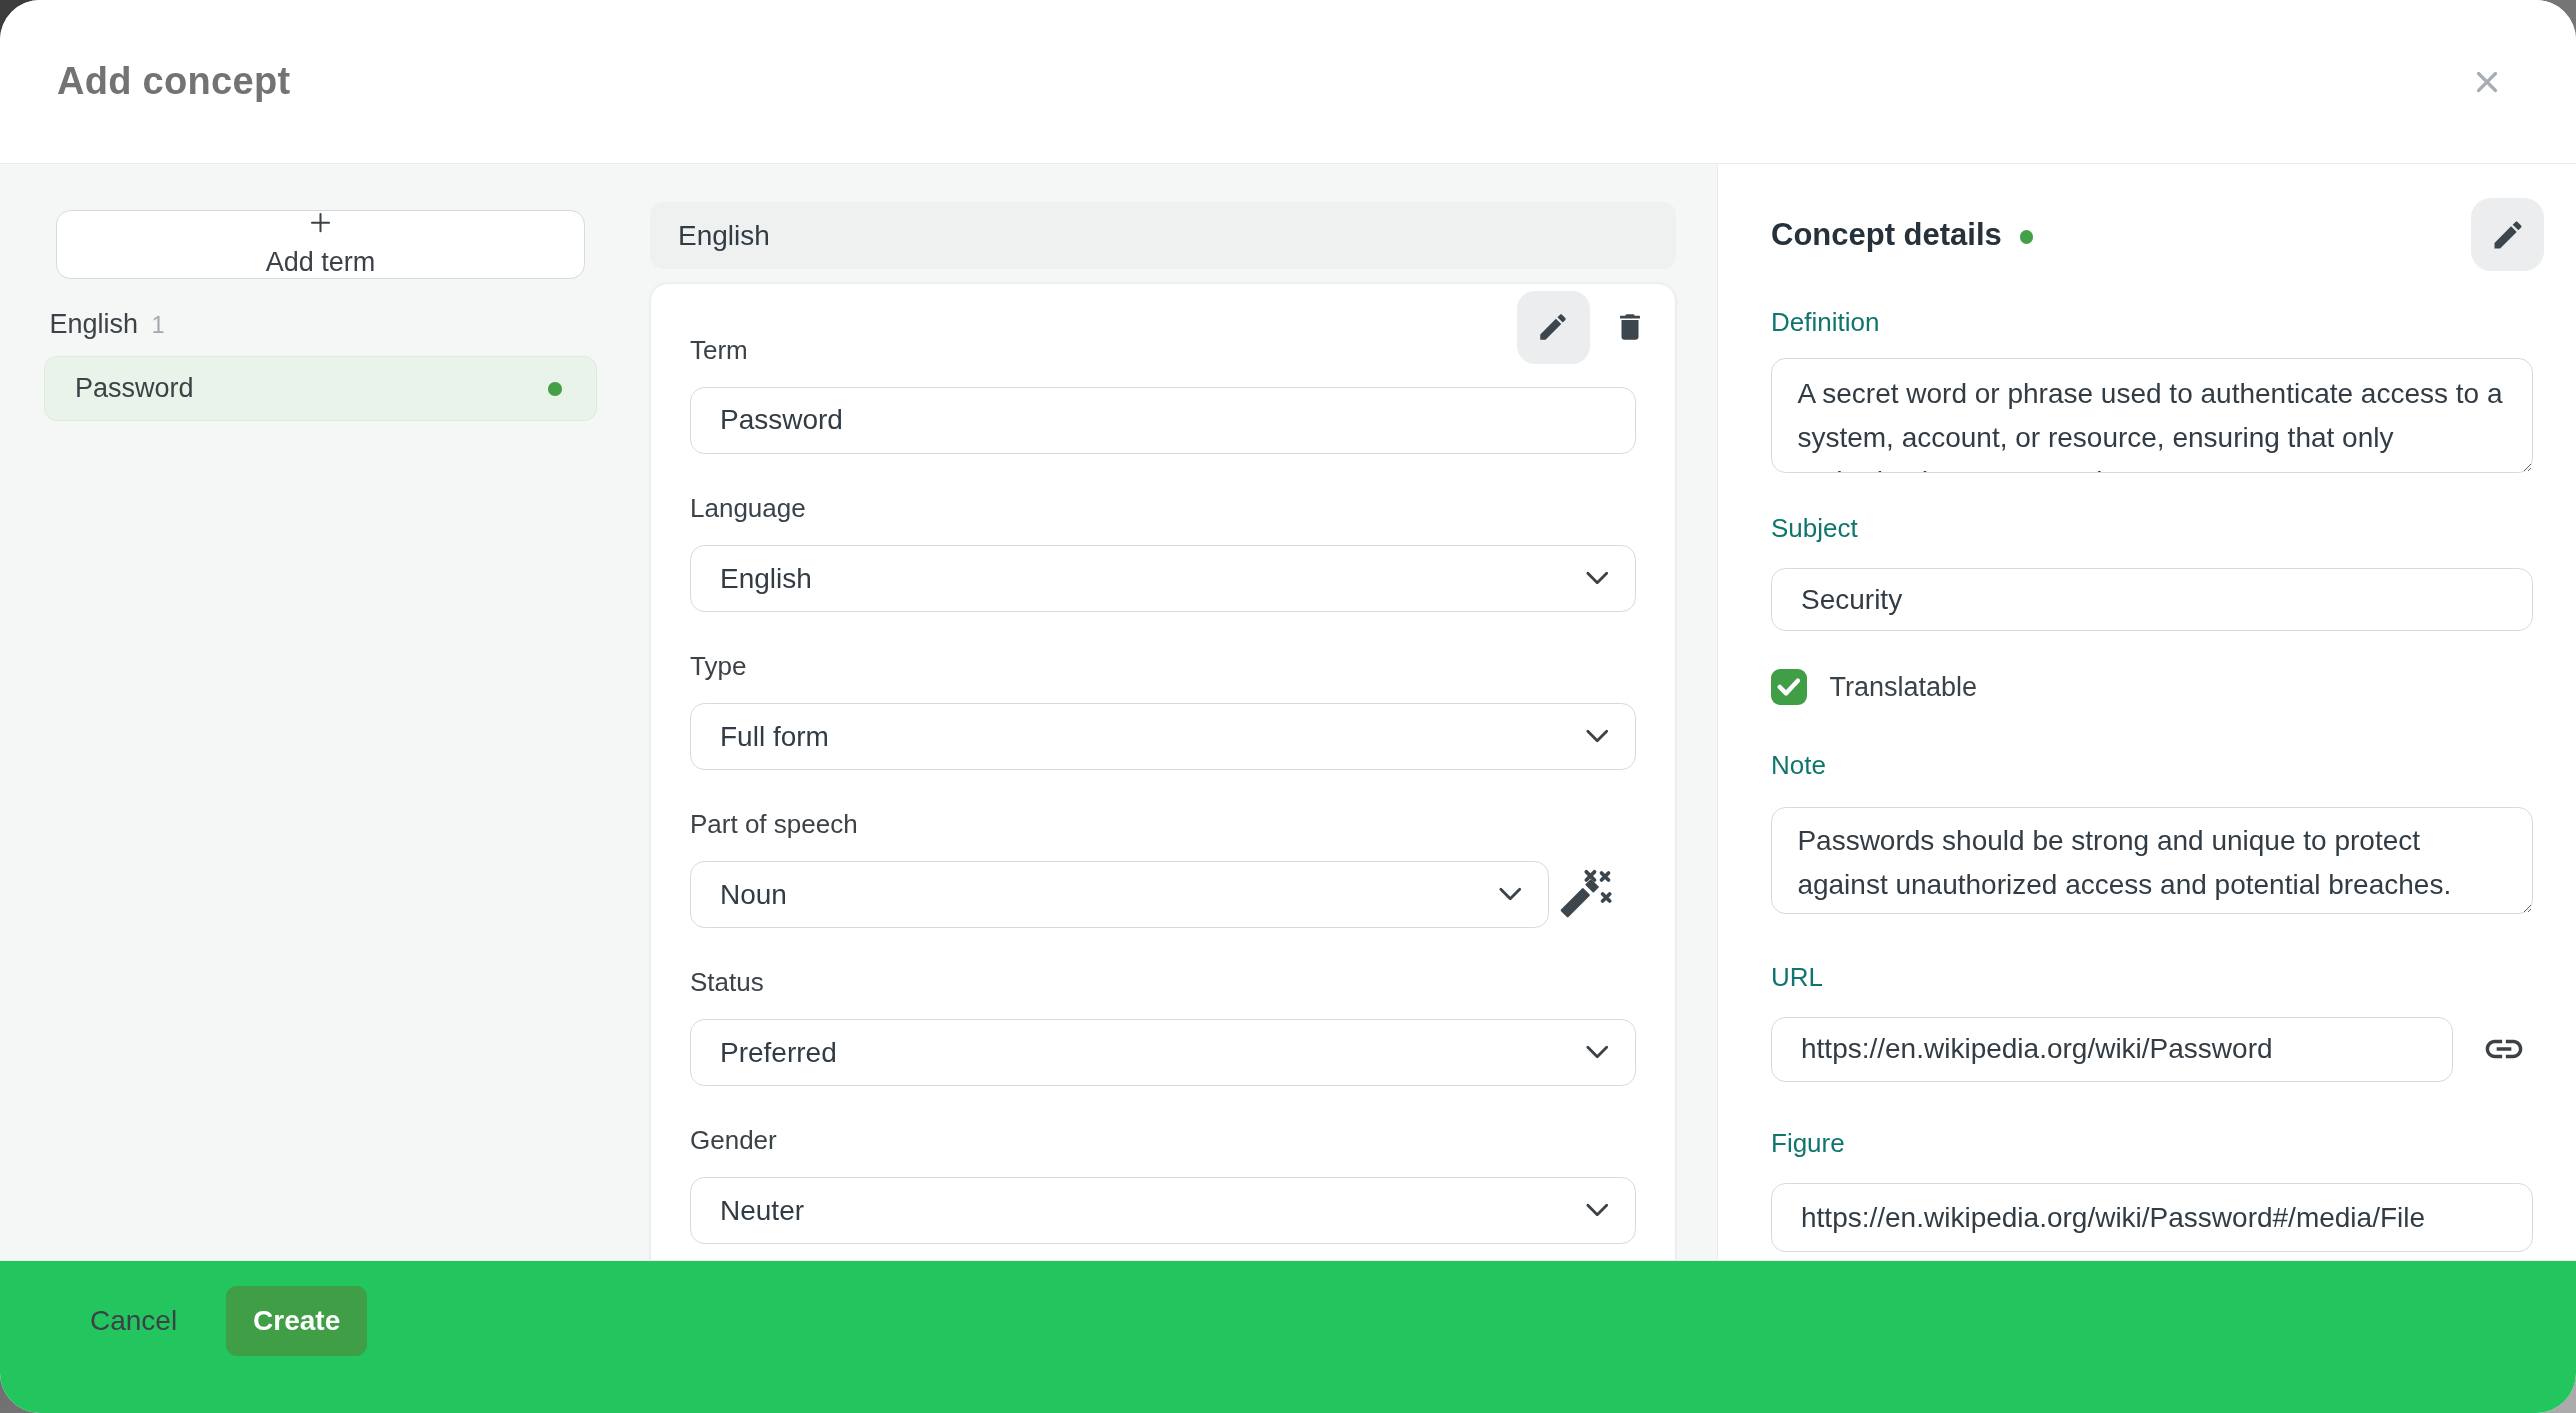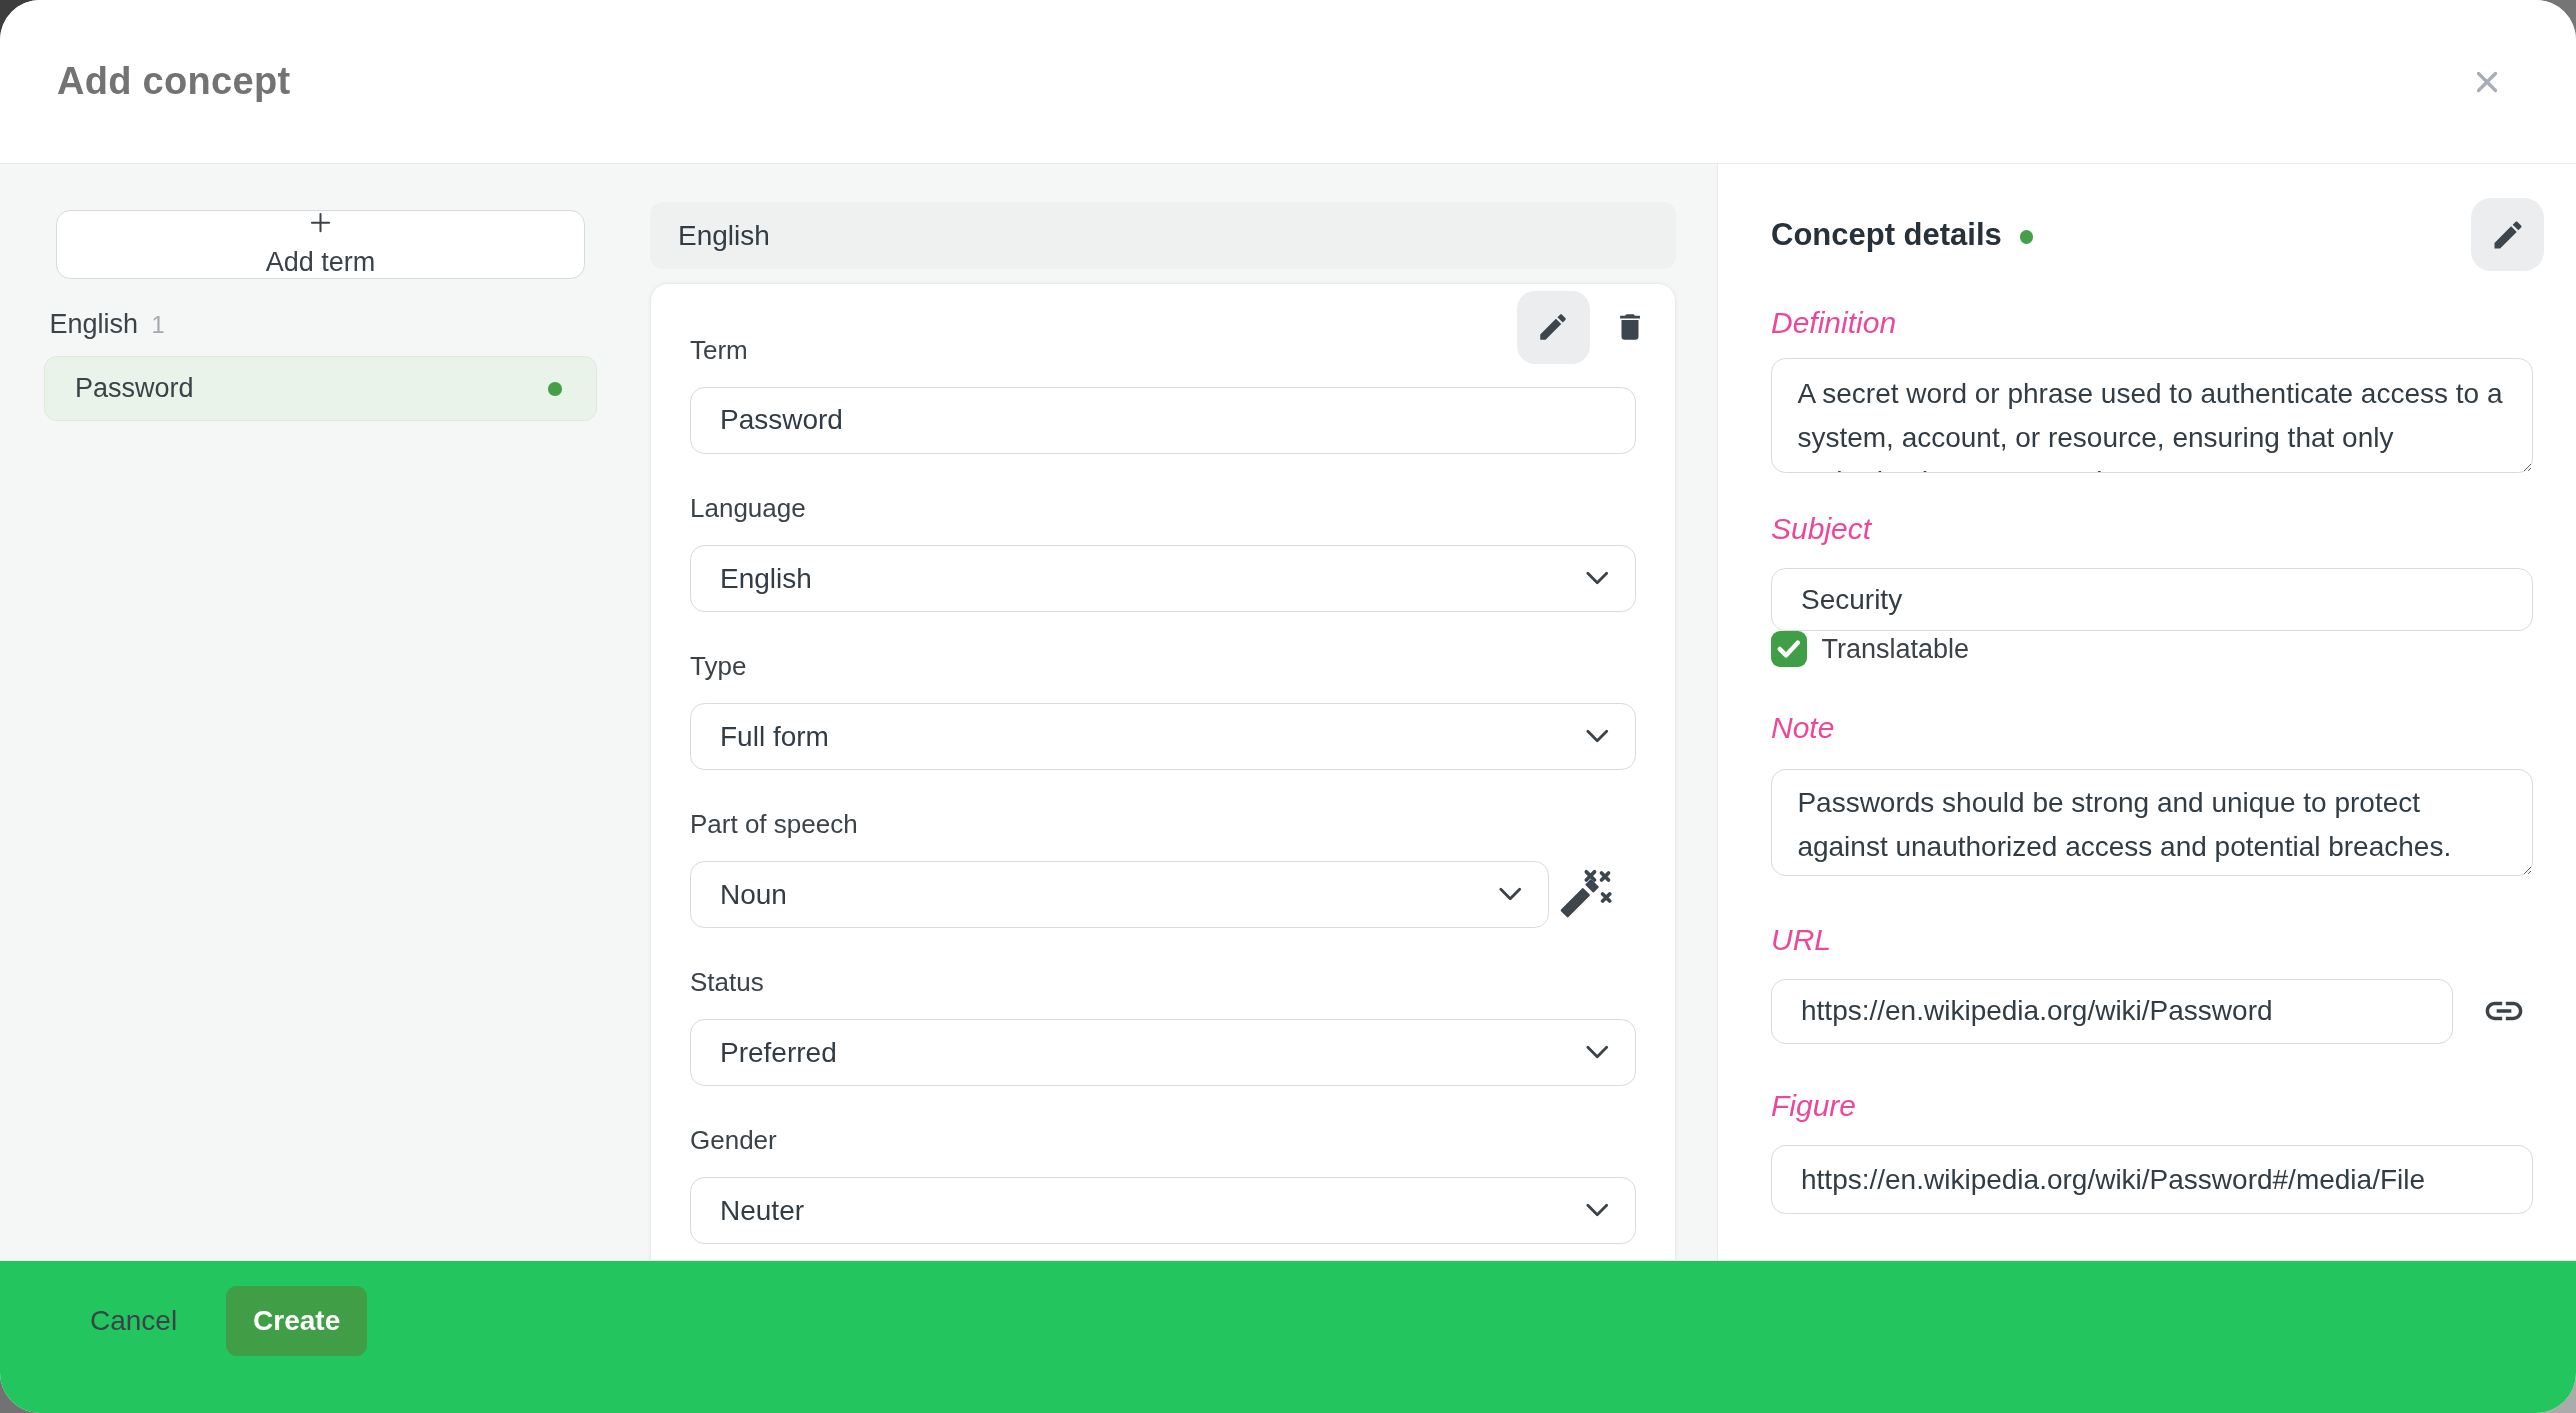--- a/index.html
+++ b/index.html
@@ -76,27 +76,27 @@
   .pos-row .select-wrap { width:calc(100% - 87px); }
   .wand-btn { width:69px; height:67px; background:none; border:none; display:flex;
     align-items:center; justify-content:center; cursor:pointer; color:#3d464d; }
   
   .details { flex:0 0 859px; width:859px; background:#fff; border-left:1.8px solid #e9ebec;
     padding:34px 43px 0 53px; position:relative; overflow:hidden; }
   .details-head { position:relative; height:73px; display:flex; align-items:center; }
   .details-title { font-size:31px; font-weight:700; color:#27313a; }
   .details-head .dot { margin-left:18px; margin-top:4.5px; }
   .details-edit { position:absolute; right:-11px; top:0; border-radius:20px; }
-  .dlabel { font-size:30px; line-height:33px; color:#ec4899; display:block;font-style:italic; }
+  .dlabel { font-size:26px; line-height:33px; color:#0f766e; display:block; }
   .lbl-definition { margin:35px 0 19px; }
   .ta { resize:vertical; overflow:hidden; padding:12.7px 25.4px; line-height:44px; }
   .def-ta { height:115px; }
   .lbl-subject { margin:36px 0 23px; }
   .subject-input { height:63px; }
-  .check-row { display:flex; align-items:center; }
+  .check-row { margin-top:38px; display:flex; align-items:center;gap:8px; }
   .checkbox { width:36px; height:36px; border-radius:9px; background:var(--green-btn,#3f9e46);
     display:flex; align-items:center; justify-content:center; cursor:pointer; border:none; }
   .check-label { margin-left:14.5px; font-size:27px; color:#3b4248; }
   .lbl-note { margin:44px 0 24.5px; }
   .note-ta { height:107px; line-height:44px; padding-top:11px; }
   .lbl-url { margin:44px 0 23px; }
   .url-row { display:flex; align-items:center; }
   .url-input { width:682px; height:65px; flex:0 0 682px; }
   .link-btn { margin-left:27px; background:none; border:none; color:#3b4248; cursor:pointer;
     width:47px; height:47px; display:flex; align-items:center; justify-content:center; }

